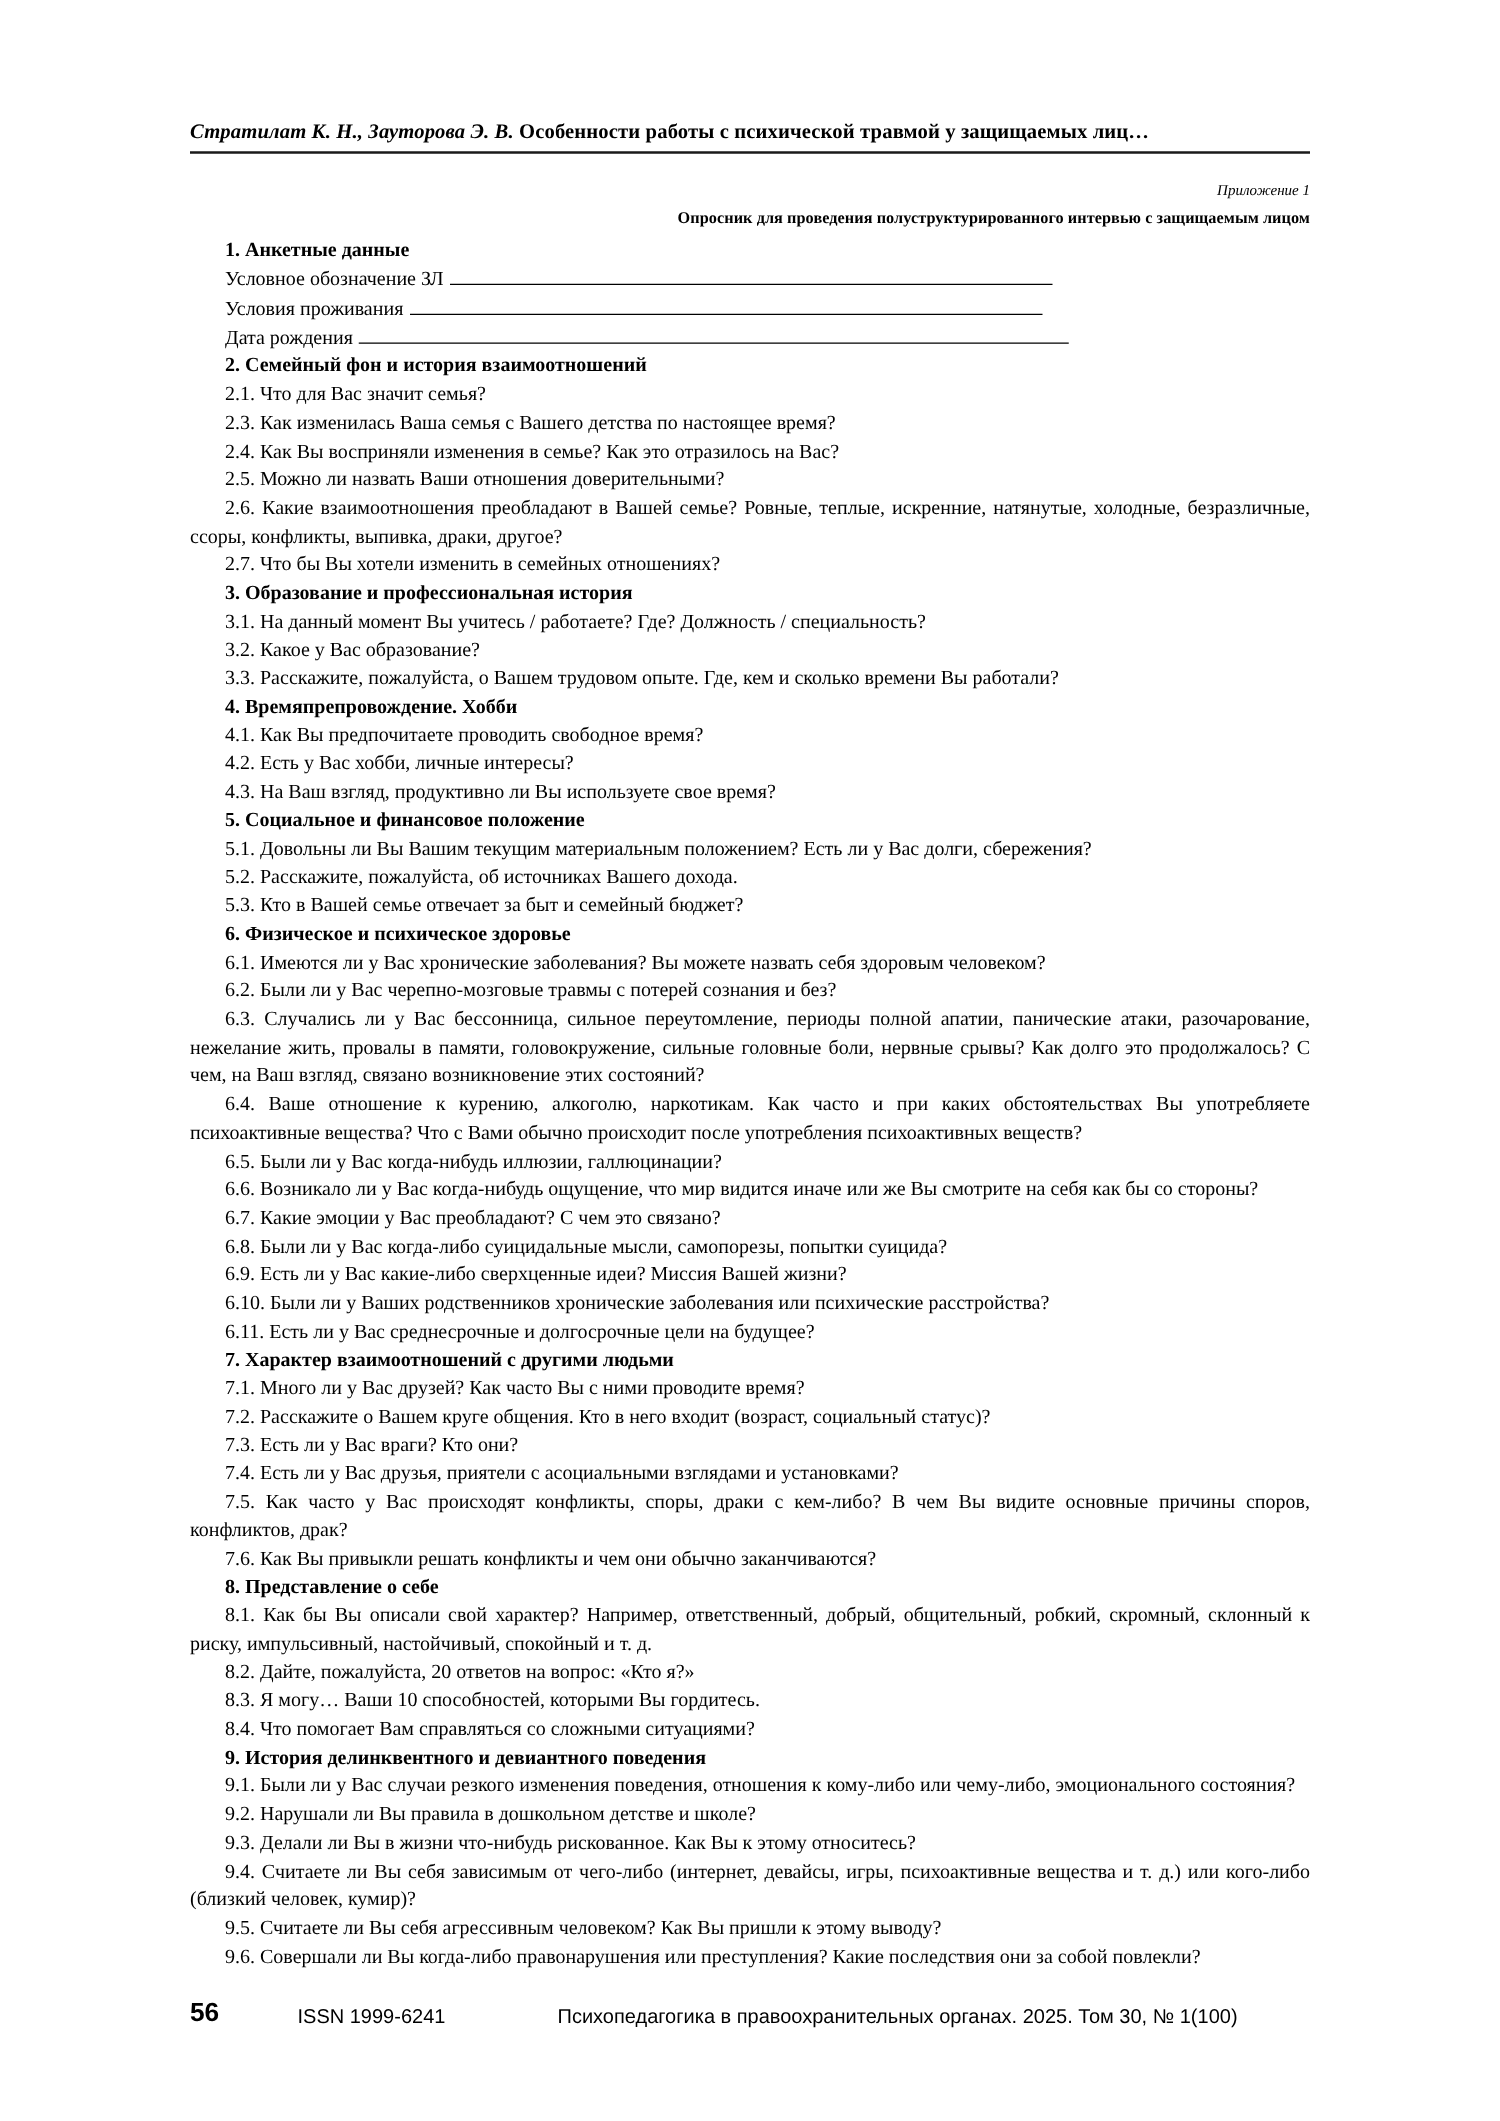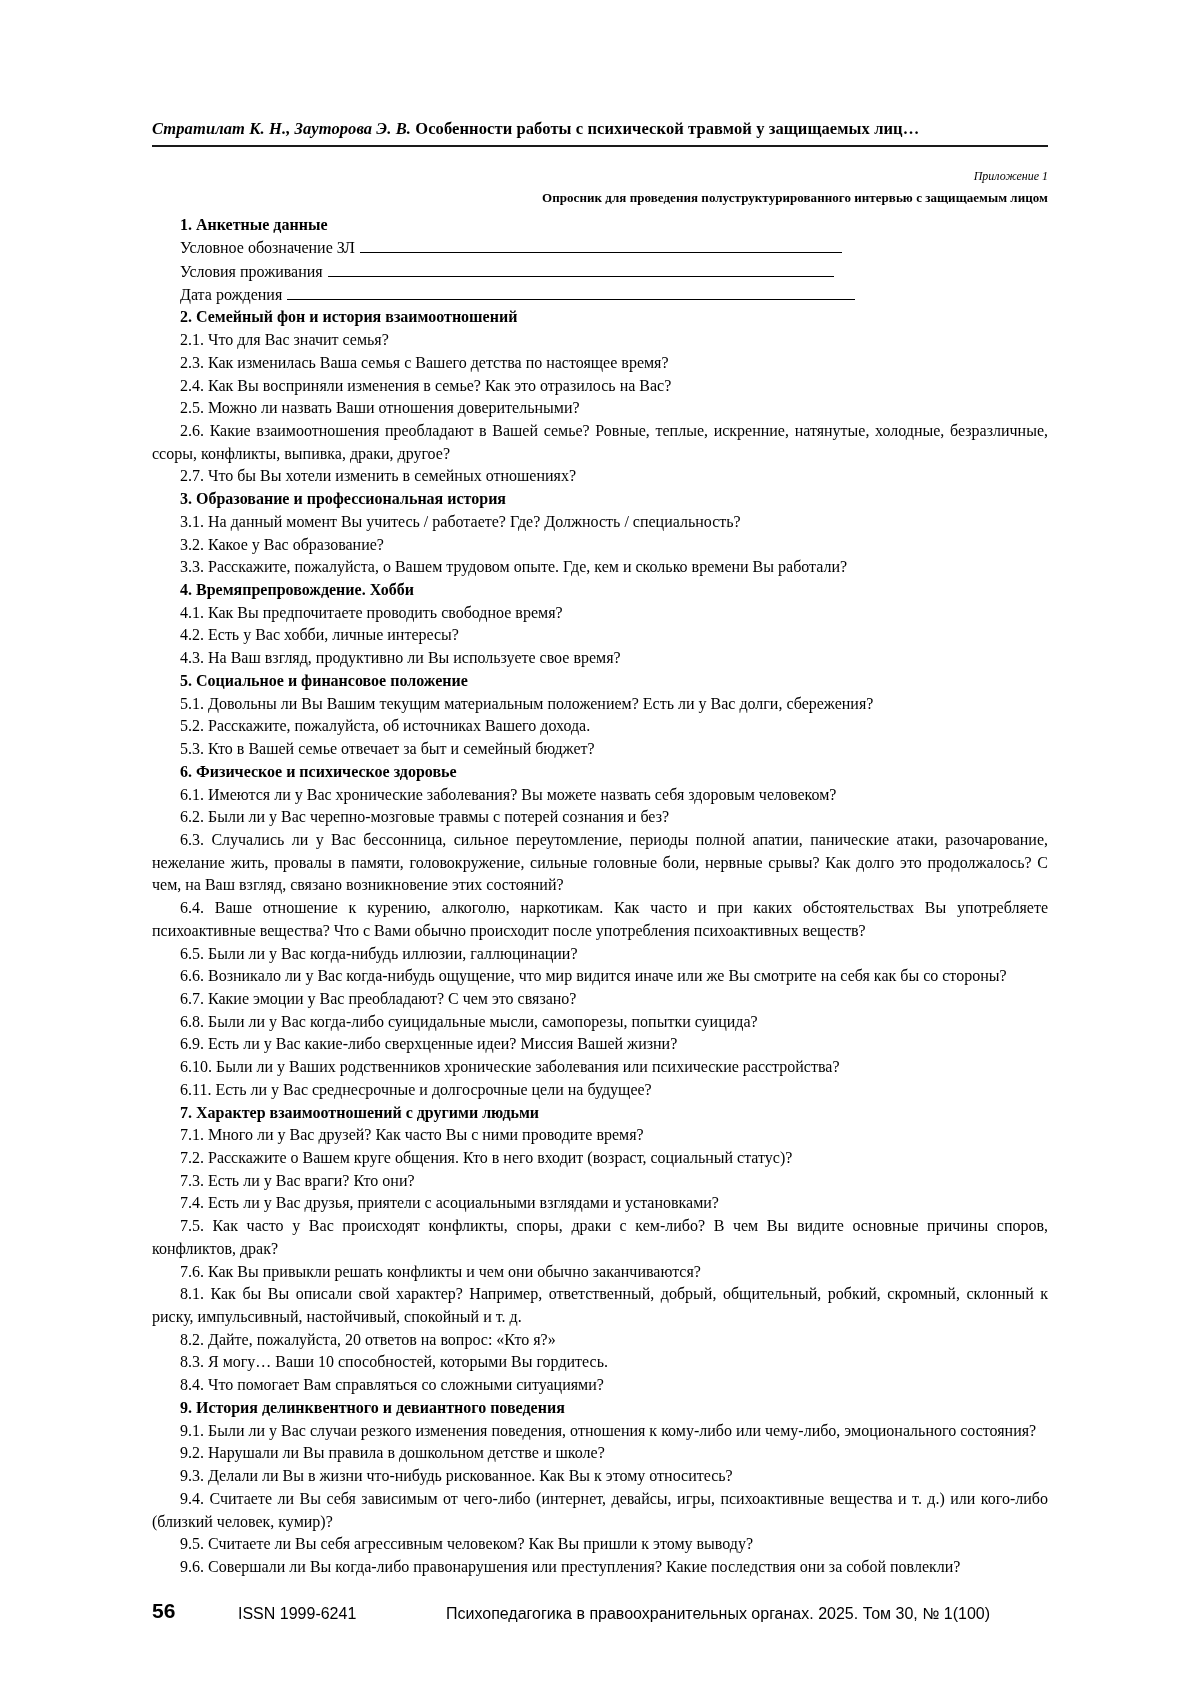--- a/index.html
+++ b/index.html
@@ -14,21 +14,21 @@
     color: #000000;
     position: relative;
     overflow: hidden;
   }
   .page {
     position: absolute;
     left: 0; top: 0;
     width: 1200px;
     height: 1697px;
     box-sizing: border-box;
-    padding: 119px 152px 0 152px;
+    padding: 95px 152px 0 152px;
   }
   
   .runhead {
     font-size: 16.5px;
     font-weight: bold;
     font-style: italic;
     letter-spacing: 0.1px;
     line-height: 1.25;
     padding-bottom: 5px;
   }
@@ -173,20 +173,21 @@
     <p class="item">6.11.  Есть ли у Вас среднесрочные и долгосрочные цели на будущее?</p>
 
     <p class="section-head">7.  Характер взаимоотношений с другими людьми</p>
     <p class="item">7.1.  Много ли у Вас друзей? Как часто Вы с ними проводите время?</p>
     <p class="item">7.2.  Расскажите о Вашем круге общения. Кто в него входит (возраст, социальный статус)?</p>
     <p class="item">7.3.  Есть ли у Вас враги? Кто они?</p>
     <p class="item">7.4.  Есть ли у Вас друзья, приятели с асоциальными взглядами и установками?</p>
     <p class="item">7.5.  Как часто у Вас происходят конфликты, споры, драки с кем-либо? В чем Вы видите основные причины споров, конфликтов, драк?</p>
     <p class="item">7.6.  Как Вы привыкли решать конфликты и чем они обычно заканчиваются?</p>
 
+    <p class="section-head">8.  Представление о себе</p>
     <p class="item">8.1.  Как бы Вы описали свой характер? Например, ответственный, добрый, общительный, робкий, скромный, склонный к риску, импульсивный, настойчивый, спокойный и т. д.</p>
     <p class="item">8.2.  Дайте, пожалуйста, 20 ответов на вопрос: «Кто я?»</p>
     <p class="item">8.3.  Я могу… Ваши 10 способностей, которыми Вы гордитесь.</p>
     <p class="item">8.4.  Что помогает Вам справляться со сложными ситуациями?</p>
 
     <p class="section-head">9.  История делинквентного и девиантного поведения</p>
     <p class="item">9.1.  Были ли у Вас случаи резкого изменения поведения, отношения к кому-либо или чему-либо, эмоционального состояния?</p>
     <p class="item">9.2.  Нарушали ли Вы правила в дошкольном детстве и школе?</p>
     <p class="item">9.3.  Делали ли Вы в жизни что-нибудь рискованное. Как Вы к этому относитесь?</p>
     <p class="item">9.4.  Считаете ли Вы себя зависимым от чего-либо (интернет, девайсы, игры, психоактивные вещества и т. д.) или кого-либо (близкий человек, кумир)?</p>

